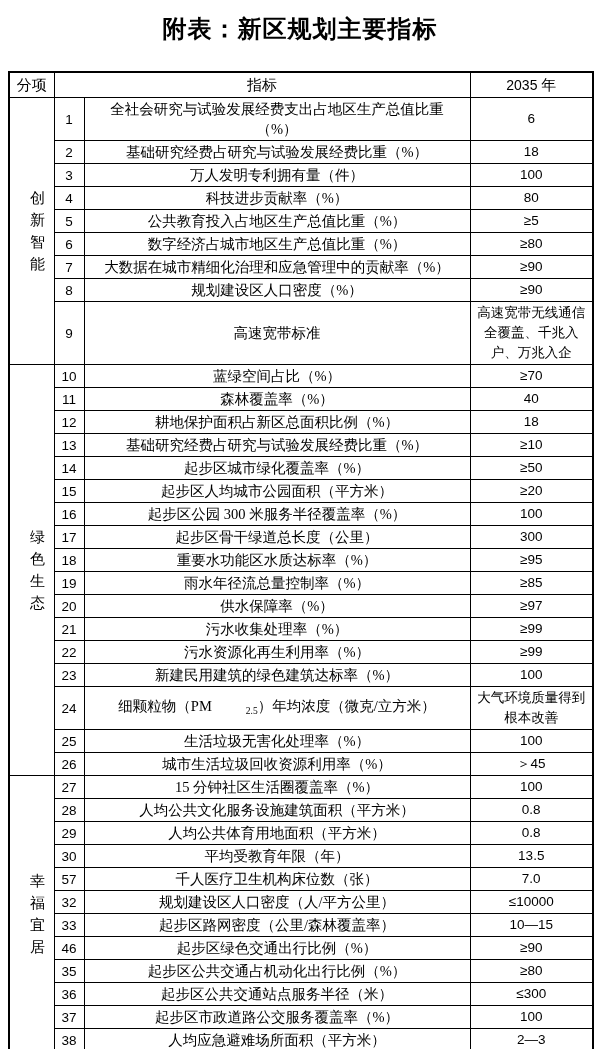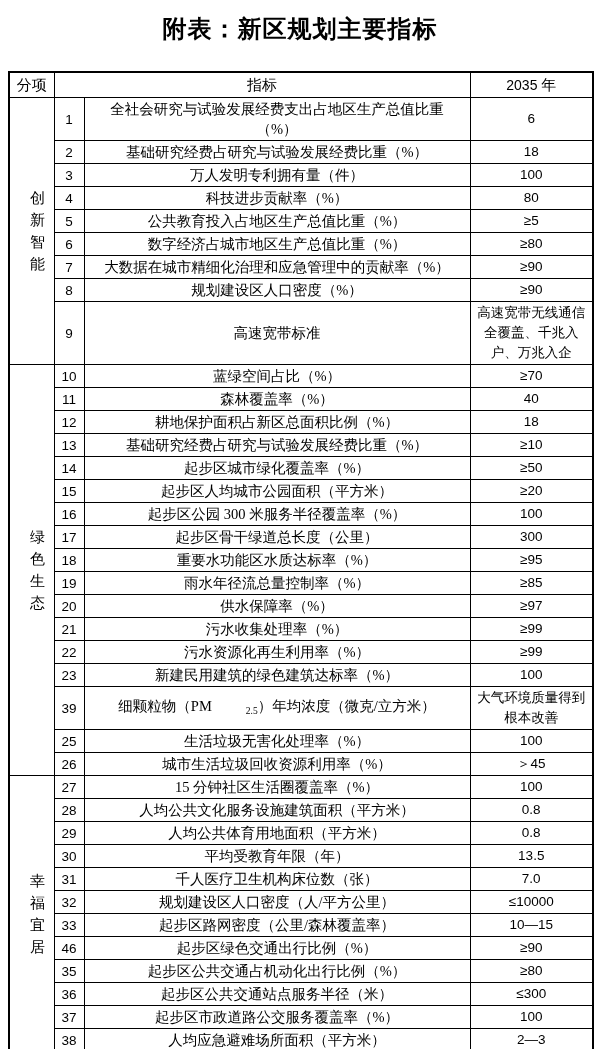--- a/index.html
+++ b/index.html
@@ -218,21 +218,21 @@
         <td class="no-cell">22</td>
         <td class="label-cell">污水资源化再生利用率（%）</td>
         <td class="value-cell">≥99</td>
       </tr>
       <tr>
         <td class="no-cell">23</td>
         <td class="label-cell">新建民用建筑的绿色建筑达标率（%）</td>
         <td class="value-cell">100</td>
       </tr>
       <tr>
-        <td class="no-cell">39</td>
+        <td class="no-cell">24</td>
         <td class="label-cell"><span>细颗粒物（PM</span><span class="subscript">2.5</span><span>）年均浓度（微克/立方米）</span></td>
         <td class="value-cell">大气环境质量得到根本改善</td>
       </tr>
       <tr>
         <td class="no-cell">25</td>
         <td class="label-cell">生活垃圾无害化处理率（%）</td>
         <td class="value-cell">100</td>
       </tr>
       <tr>
         <td class="no-cell">26</td>
@@ -257,21 +257,21 @@
         <td class="no-cell">29</td>
         <td class="label-cell">人均公共体育用地面积（平方米）</td>
         <td class="value-cell">0.8</td>
       </tr>
       <tr>
         <td class="no-cell">30</td>
         <td class="label-cell">平均受教育年限（年）</td>
         <td class="value-cell">13.5</td>
       </tr>
       <tr>
-        <td class="no-cell">31</td>
+        <td class="no-cell">57</td>
         <td class="label-cell">千人医疗卫生机构床位数（张）</td>
         <td class="value-cell">7.0</td>
       </tr>
       <tr>
         <td class="no-cell">32</td>
         <td class="label-cell">规划建设区人口密度（人/平方公里）</td>
         <td class="value-cell">≤10000</td>
       </tr>
       <tr>
         <td class="no-cell">33</td>

